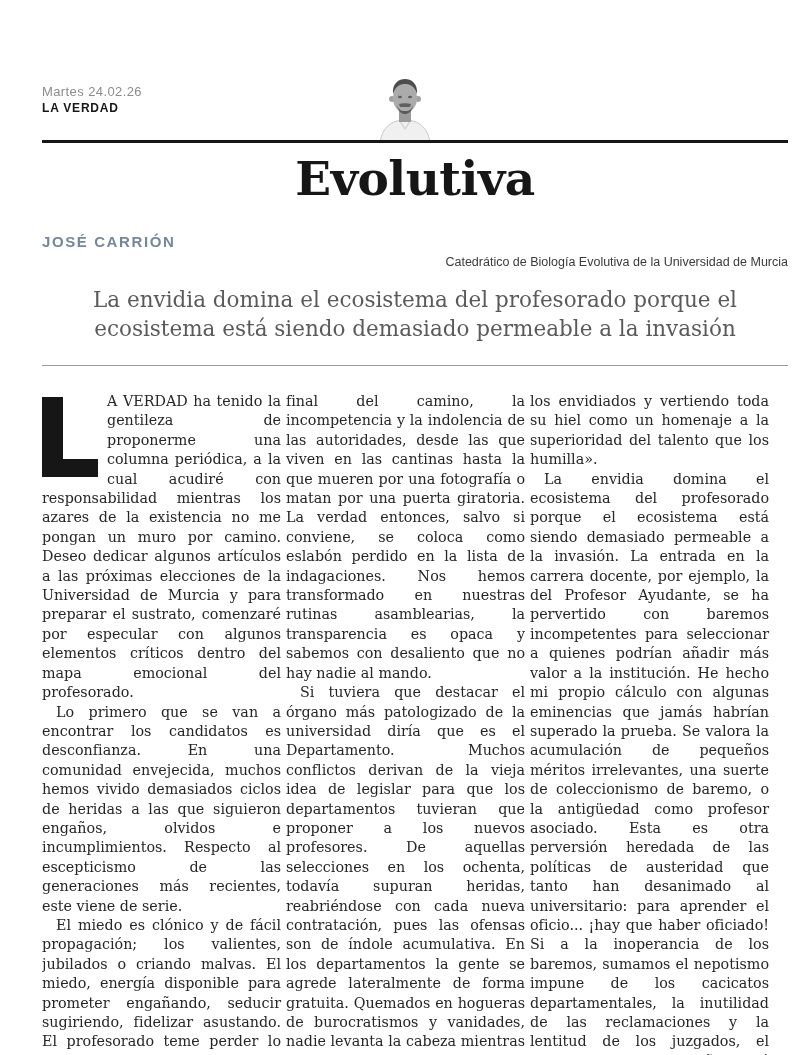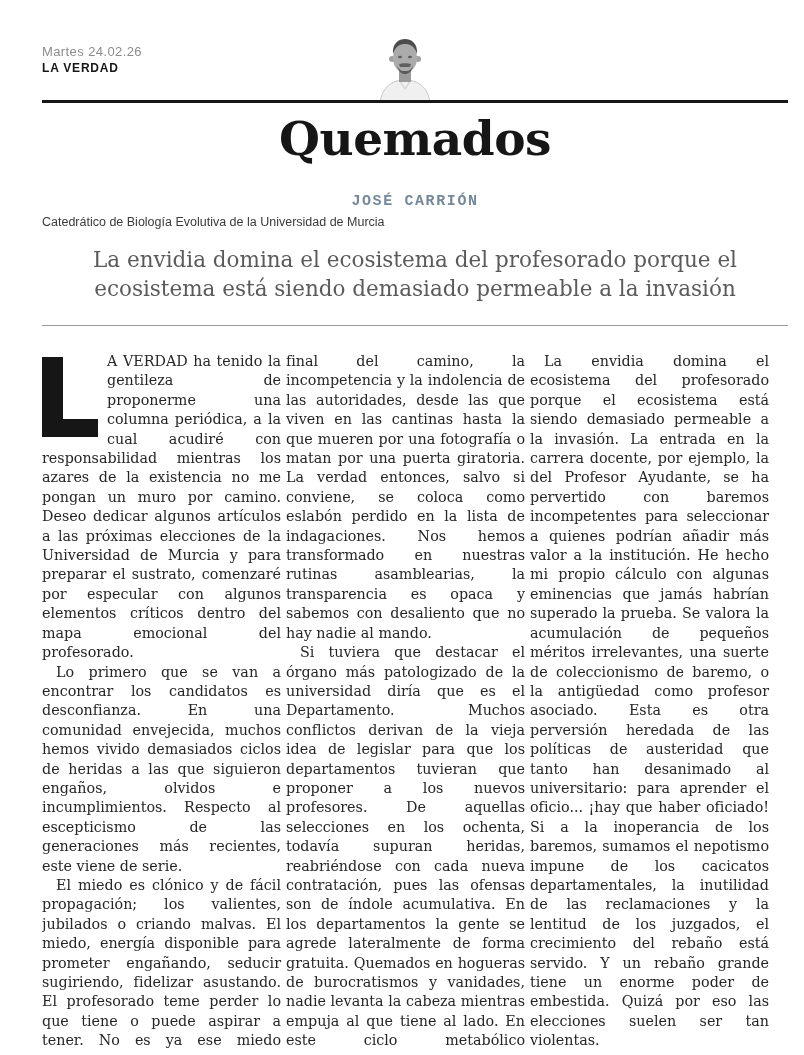--- a/index.html
+++ b/index.html
@@ -12,21 +12,21 @@
   }
   .page {
     width: 804px; height: 1055px;
     padding: 0 16px 0 42px;
     position: relative;
     background: #ffffff;
   }
   .content { width: 746px; position: relative; }
 
   
-  .header { padding-top: 44px; position: relative; height: 103px; }
+  .header { padding-top: 44px; position: relative; height: 103px; margin-top: 40px; }
   .date-line {
     font-size: 13px; color: #8c8c8c; letter-spacing: 0.4px;
   }
   .masthead {
     font-size: 12px; font-weight: bold; color: #161616;
     letter-spacing: 0.8px; margin-top: 2px;
   }
   .author-photo {
     position: absolute; left: 335px; bottom: 0;
     width: 56px; height: 68px; display: block;
@@ -39,29 +39,27 @@
   .title {
     margin-top: 8px;
     font-family: "DejaVu Serif", serif;
     font-weight: bold;
     font-size: 47px; line-height: 56px;
     text-align: center; color: #161616;
     letter-spacing: -0.5px;
   }
   .byline {
     margin-top: 26px;
-    text-align: center;
     font-size: 15px; font-weight: bold;
     letter-spacing: 1.6px;
     color: #74889a;
-    font-family: Liberation Mono, monospace;
   }
   .byline-role {
     margin-top: 5px;
-    text-align: left;
+    text-align: right;
     font-size: 12.5px; color: #3a3a3a;
   }
   .subtitle {
     margin: 16px auto 0 auto;
     max-width: 705px;
     font-family: "DejaVu Serif", serif;
     font-weight: normal;
     font-size: 21.5px; line-height: 29px;
     text-align: center; color: #5a5a5a;
   }
@@ -120,21 +118,21 @@
         <ellipse cx="23" cy="22" rx="2" ry="1.2" fill="#5f5f5f"></ellipse>
         <ellipse cx="33" cy="22" rx="2" ry="1.2" fill="#5f5f5f"></ellipse>
 
         <path d="M22,29 C25,28 31,28 34,29 L33,32 L23,32 Z" fill="#606060"></path>
         <path d="M20,30 C21,37 25,39 28,39 C31,39 35,37 36,30 C34,36 31,36 28,36 C25,36 22,36 20,30 Z" fill="#5a5a5a"></path>
       </svg>
 
       <div class="rule-thick" style="position:absolute;bottom:0;left:0;"></div>
     </div>
 
-    <h1 class="title">Quemados</h1>
+    <h1 class="title">Evolutiva</h1>
 
     <div class="byline">JOSÉ CARRIÓN</div>
     <div class="byline-role">Catedrático de Biología Evolutiva de la Universidad de Murcia</div>
 
     <div class="subtitle">La envidia domina el ecosistema del profesorado porque el ecosistema está siendo demasiado permeable a la invasión</div>
 
     <div class="rule-thin"></div>
 
     <div class="article-body">
       <div class="col">
@@ -146,18 +144,19 @@
   </span>
 A VERDAD ha tenido la gentileza de proponerme una columna periódica, a la cual acudiré con responsabilidad mientras los azares de la existencia no me pongan un muro por camino. Deseo dedicar algunos artículos a las próximas elecciones de la Universidad de Murcia y para preparar el sustrato, comenzaré por especular con algunos elementos críticos dentro del mapa emocional del profesorado.</p>
           <p class="indent">Lo primero que se van a encontrar los candidatos es desconfianza. En una comunidad envejecida, muchos hemos vivido demasiados ciclos de heridas a las que siguieron engaños, olvidos e incumplimientos. Respecto al escepticismo de las generaciones más recientes, este viene de serie.</p>
           <p class="indent">El miedo es clónico y de fácil propagación; los valientes, jubilados o criando malvas. El miedo, energía disponible para prometer engañando, seducir sugiriendo, fidelizar asustando. El profesorado teme perder lo que tiene o puede aspirar a tener. No es ya ese miedo romántico de antaño al fracaso de los grandes proyectos. Es miedo a perder la miseria de la respiración asistida.</p>
         </div>
       <div class="col">
           <p class="">final del camino, la incompetencia y la indolencia de las autoridades, desde las que viven en las cantinas hasta la que mueren por una fotografía o matan por una puerta giratoria. La verdad entonces, salvo si conviene, se coloca como eslabón perdido en la lista de indagaciones. Nos hemos transformado en nuestras rutinas asamblearias, la transparencia es opaca y sabemos con desaliento que no hay nadie al mando.</p>
           <p class="indent">Si tuviera que destacar el órgano más patologizado de la universidad diría que es el Departamento. Muchos conflictos derivan de la vieja idea de legislar para que los departamentos tuvieran que proponer a los nuevos profesores. De aquellas selecciones en los ochenta, todavía supuran heridas, reabriéndose con cada nueva contratación, pues las ofensas son de índole acumulativa. En los departamentos la gente se agrede lateralmente de forma gratuita. Quemados en hogueras de burocratismos y vanidades, nadie levanta la cabeza mientras empuja al que tiene al lado. En este ciclo metabólico degradativo, la envidia es la molécula dominante y el valor en alza.</p>
         </div>
       <div class="col">
+          <p class="">los envidiados y vertiendo toda su hiel como un homenaje a la superioridad del talento que los humilla».</p>
           <p class="indent">La envidia domina el ecosistema del profesorado porque el ecosistema está siendo demasiado permeable a la invasión. La entrada en la carrera docente, por ejemplo, la del Profesor Ayudante, se ha pervertido con baremos incompetentes para seleccionar a quienes podrían añadir más valor a la institución. He hecho mi propio cálculo con algunas eminencias que jamás habrían superado la prueba. Se valora la acumulación de pequeños méritos irrelevantes, una suerte de coleccionismo de baremo, o la antigüedad como profesor asociado. Esta es otra perversión heredada de las políticas de austeridad que tanto han desanimado al universitario: para aprender el oficio... ¡hay que haber oficiado! Si a la inoperancia de los baremos, sumamos el nepotismo impune de los cacicatos departamentales, la inutilidad de las reclamaciones y la lentitud de los juzgados, el crecimiento del rebaño está servido. Y un rebaño grande tiene un enorme poder de embestida. Quizá por eso las elecciones suelen ser tan violentas.</p>
         </div>
     </div>
 
   </div>
 </div>
 
 </body></html>

